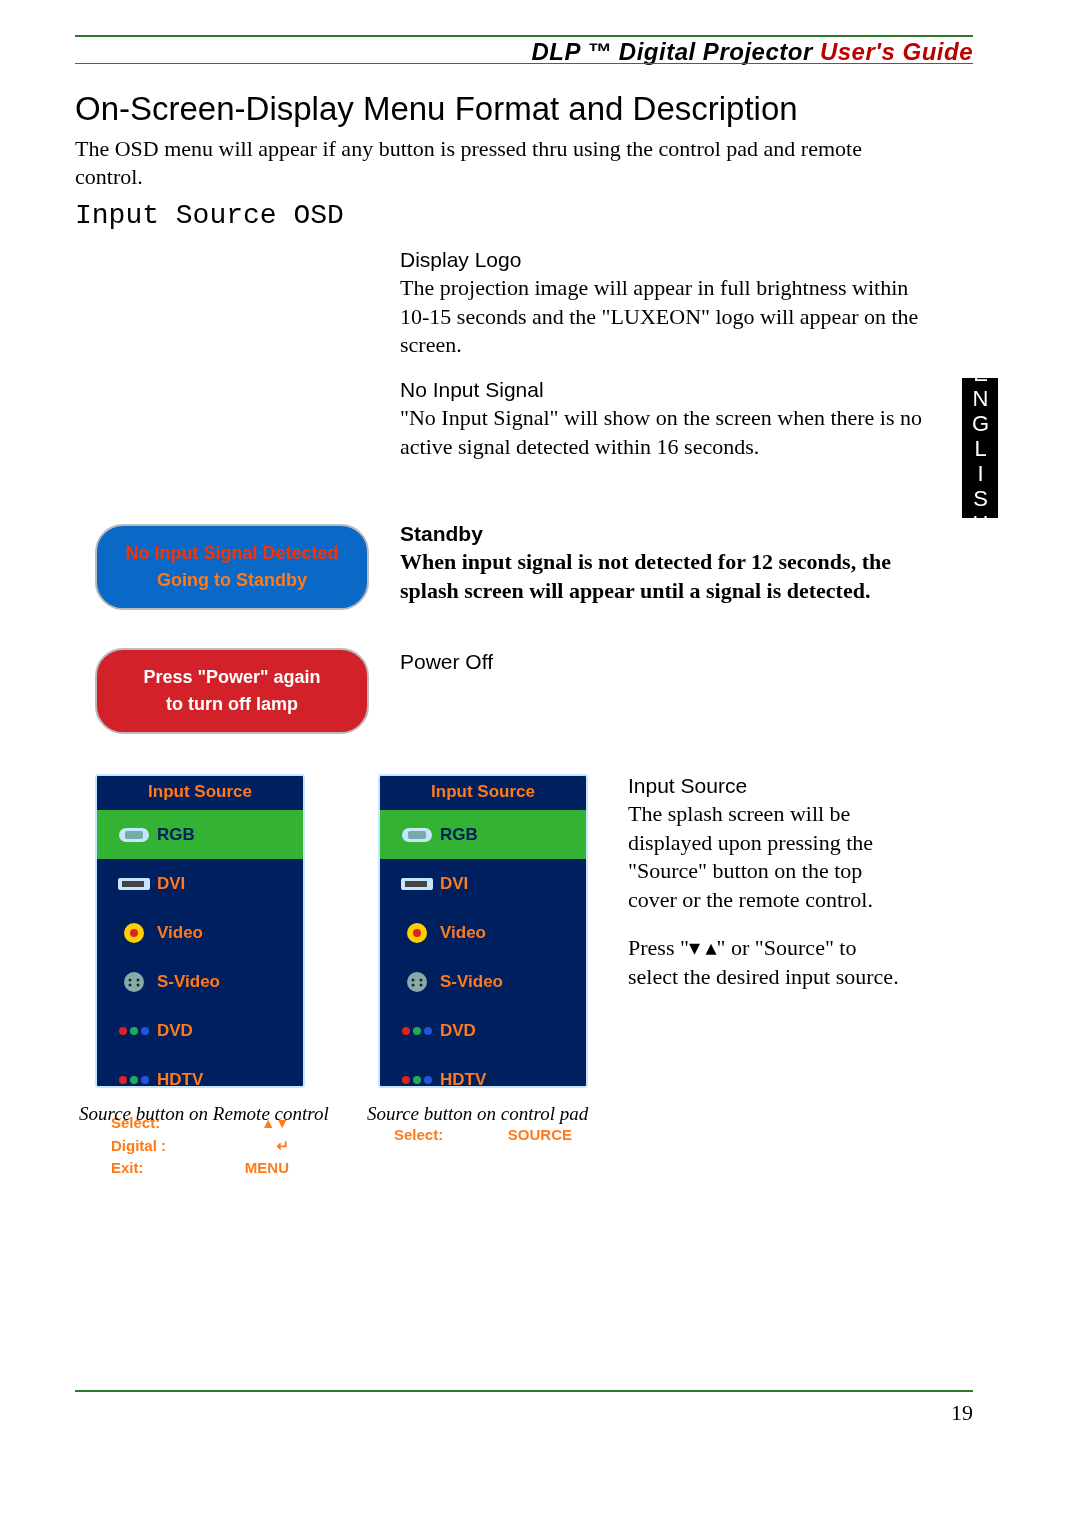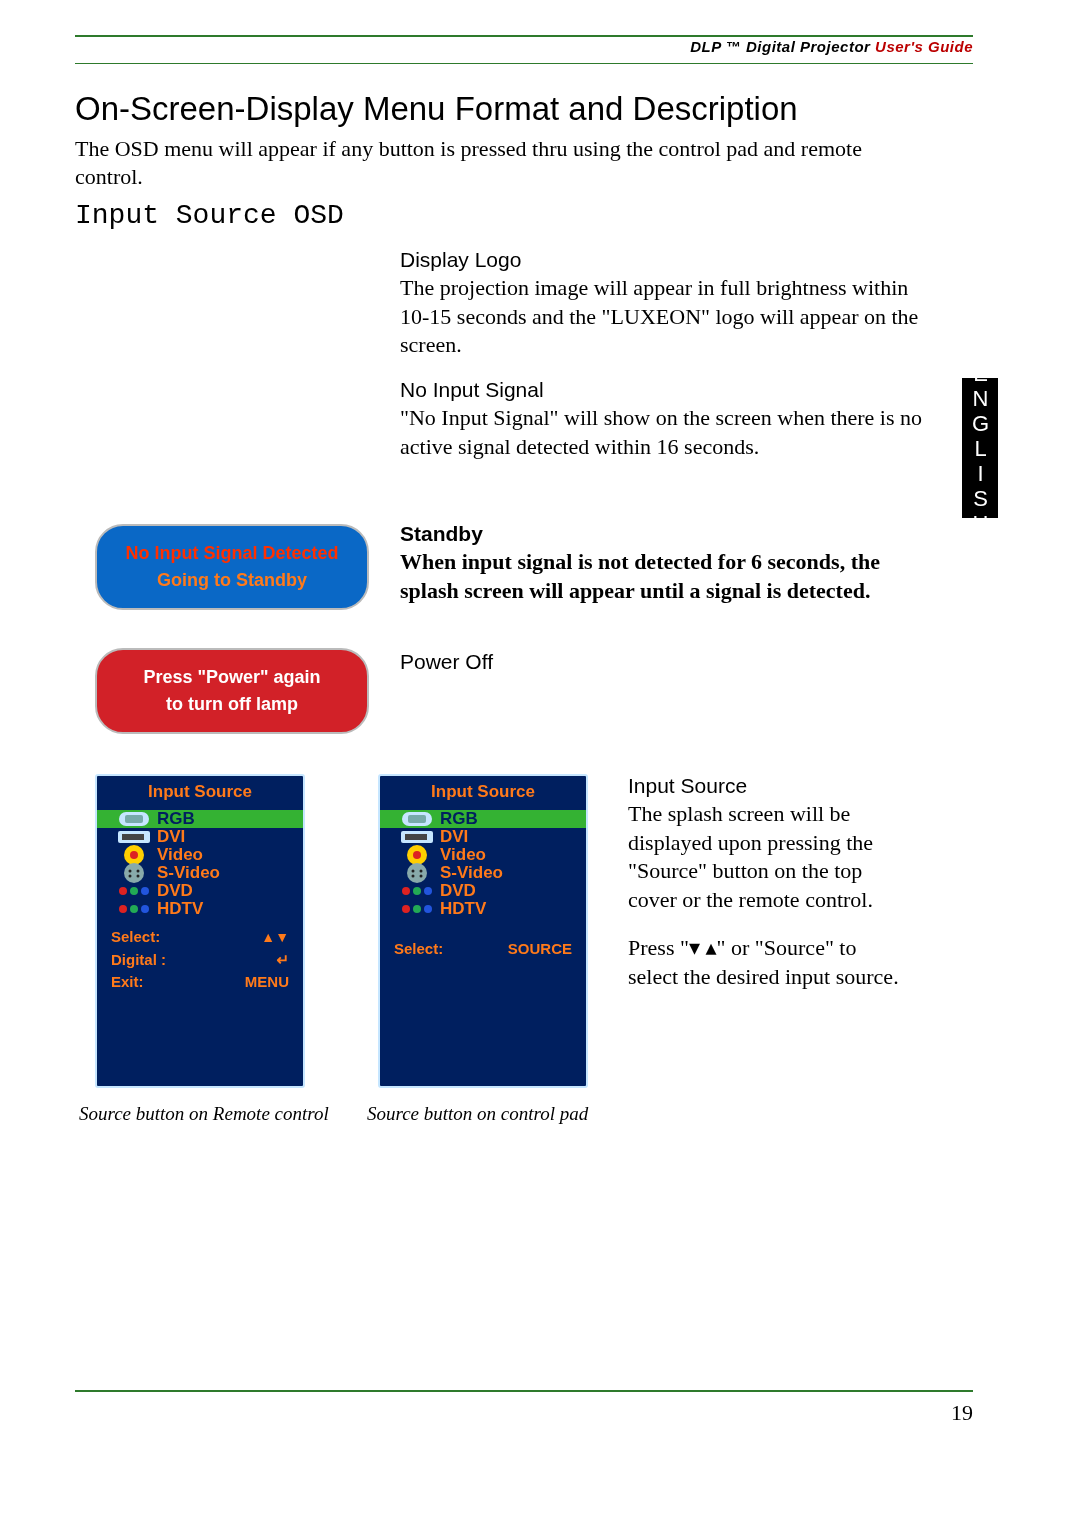--- a/index.html
+++ b/index.html
@@ -32,21 +32,21 @@
     width: 898px;
     border-top: 1.5px solid #2e7a2c;
   }
   .header-text {
     position: absolute;
     top: 38px;
     right: 107px;
     font-family: Arial, Helvetica, sans-serif;
     font-weight: bold;
     font-style: italic;
-    font-size: 15px;
+    font-size: 24px;
     letter-spacing: 0.5px;
   }
   .header-text .black { color: #000; }
   .header-text .red { color: #bb0000; }
   .h1 {
     position: absolute;
     left: 75px;
     top: 90px;
     font-family: Arial, Helvetica, sans-serif;
     font-size: 33px;
@@ -147,21 +147,21 @@
   }
   .ip-title {
     text-align: center;
     color: #ff7a1a;
     font-size: 17px;
     padding: 6px 0 8px 0;
   }
   .ip-row {
     display: flex;
     align-items: center;
-    height: 18px;
+    height: 49px;
     padding-left: 14px;
   }
   .ip-row.selected {
     background: #34b233;
   }
   .ip-icon {
     width: 46px;
     display: flex;
     align-items: center;
     justify-content: center;
@@ -225,21 +225,21 @@
 <div id="sec-display" class="right-col">
   <div class="sub-h">Display Logo</div>
   <div class="body-p">The projection image will appear in full brightness within 10-15 seconds and the "LUXEON" logo will appear on the screen.</div>
 </div>
 <div id="sec-noinput" class="right-col">
   <div class="sub-h">No Input Signal</div>
   <div class="body-p">"No Input Signal" will show on the screen when there is no active signal detected within 16 seconds.</div>
 </div>
 <div id="sec-standby" class="right-col">
   <div class="sub-h">Standby</div>
-  <div class="body-p">When input signal is not detected for 6 seconds, the splash screen will appear until a signal is detected.</div>
+  <div class="body-p">When input signal is not detected for 12 seconds, the splash screen will appear until a signal is detected.</div>
 </div>
 <div id="sec-poweroff" class="right-col">
   <div class="sub-h">Power Off</div>
 </div>
 
 <div class="osd-box osd-standby">
   <div class="l1">No Input Signal Detected</div>
   <div class="l2">Going to Standby</div>
 </div>
 <div class="osd-box osd-poweroff">

